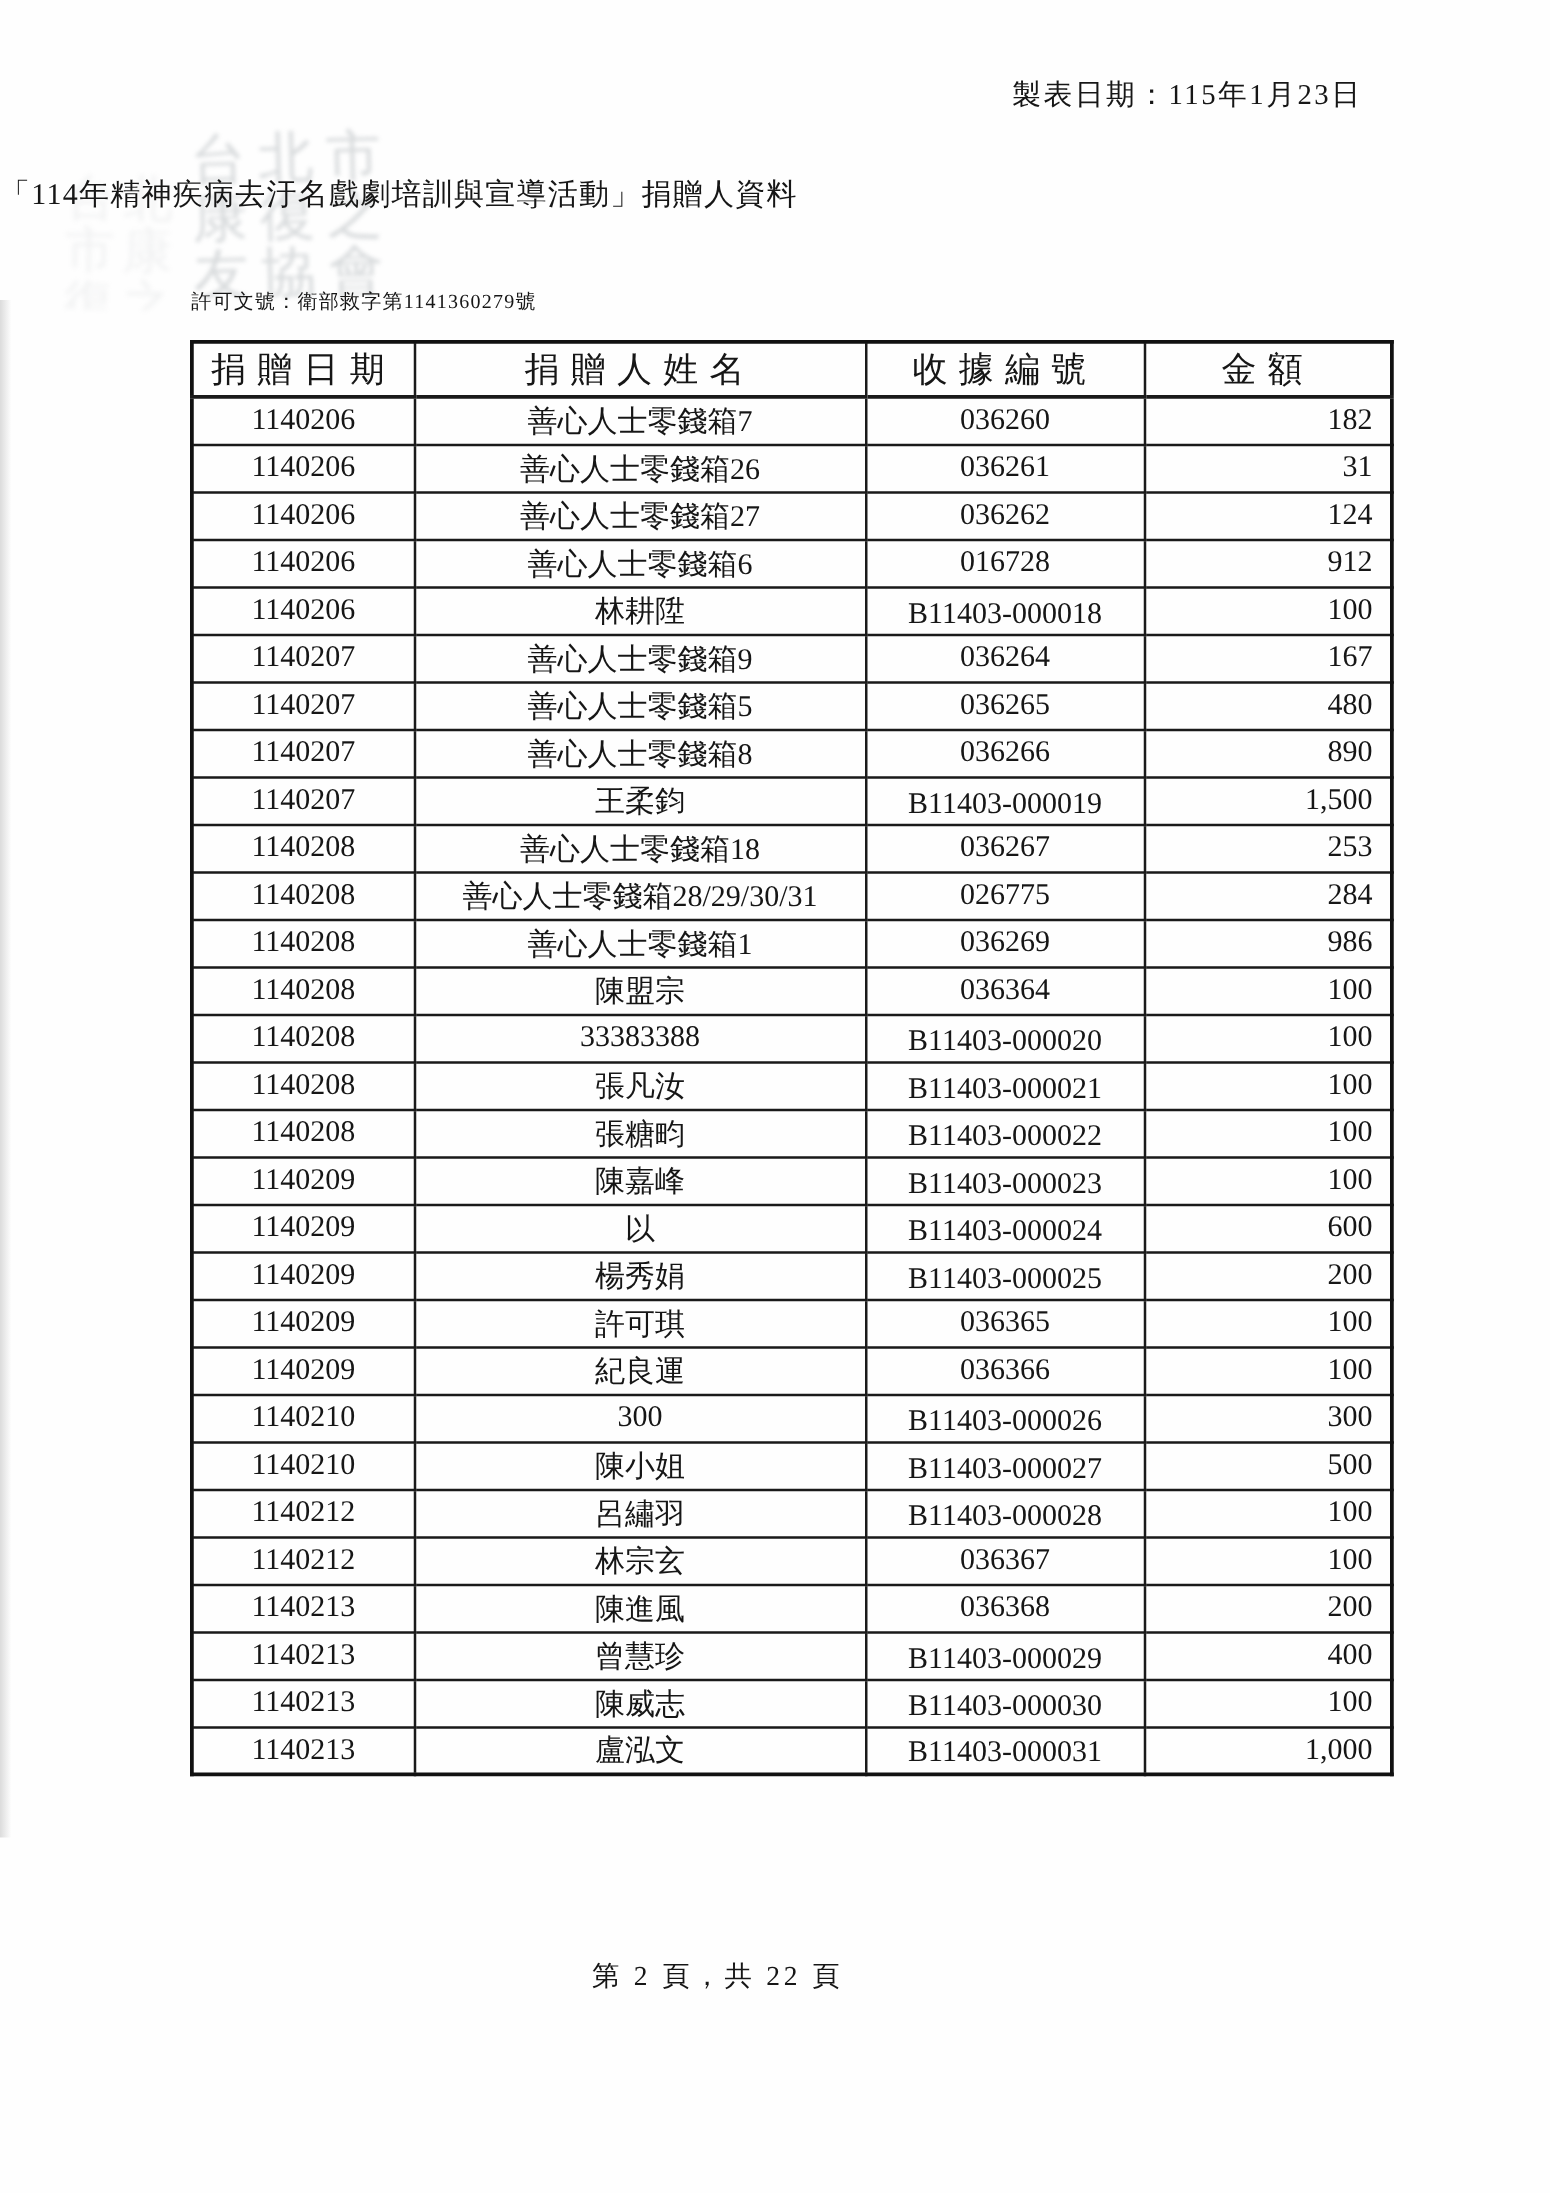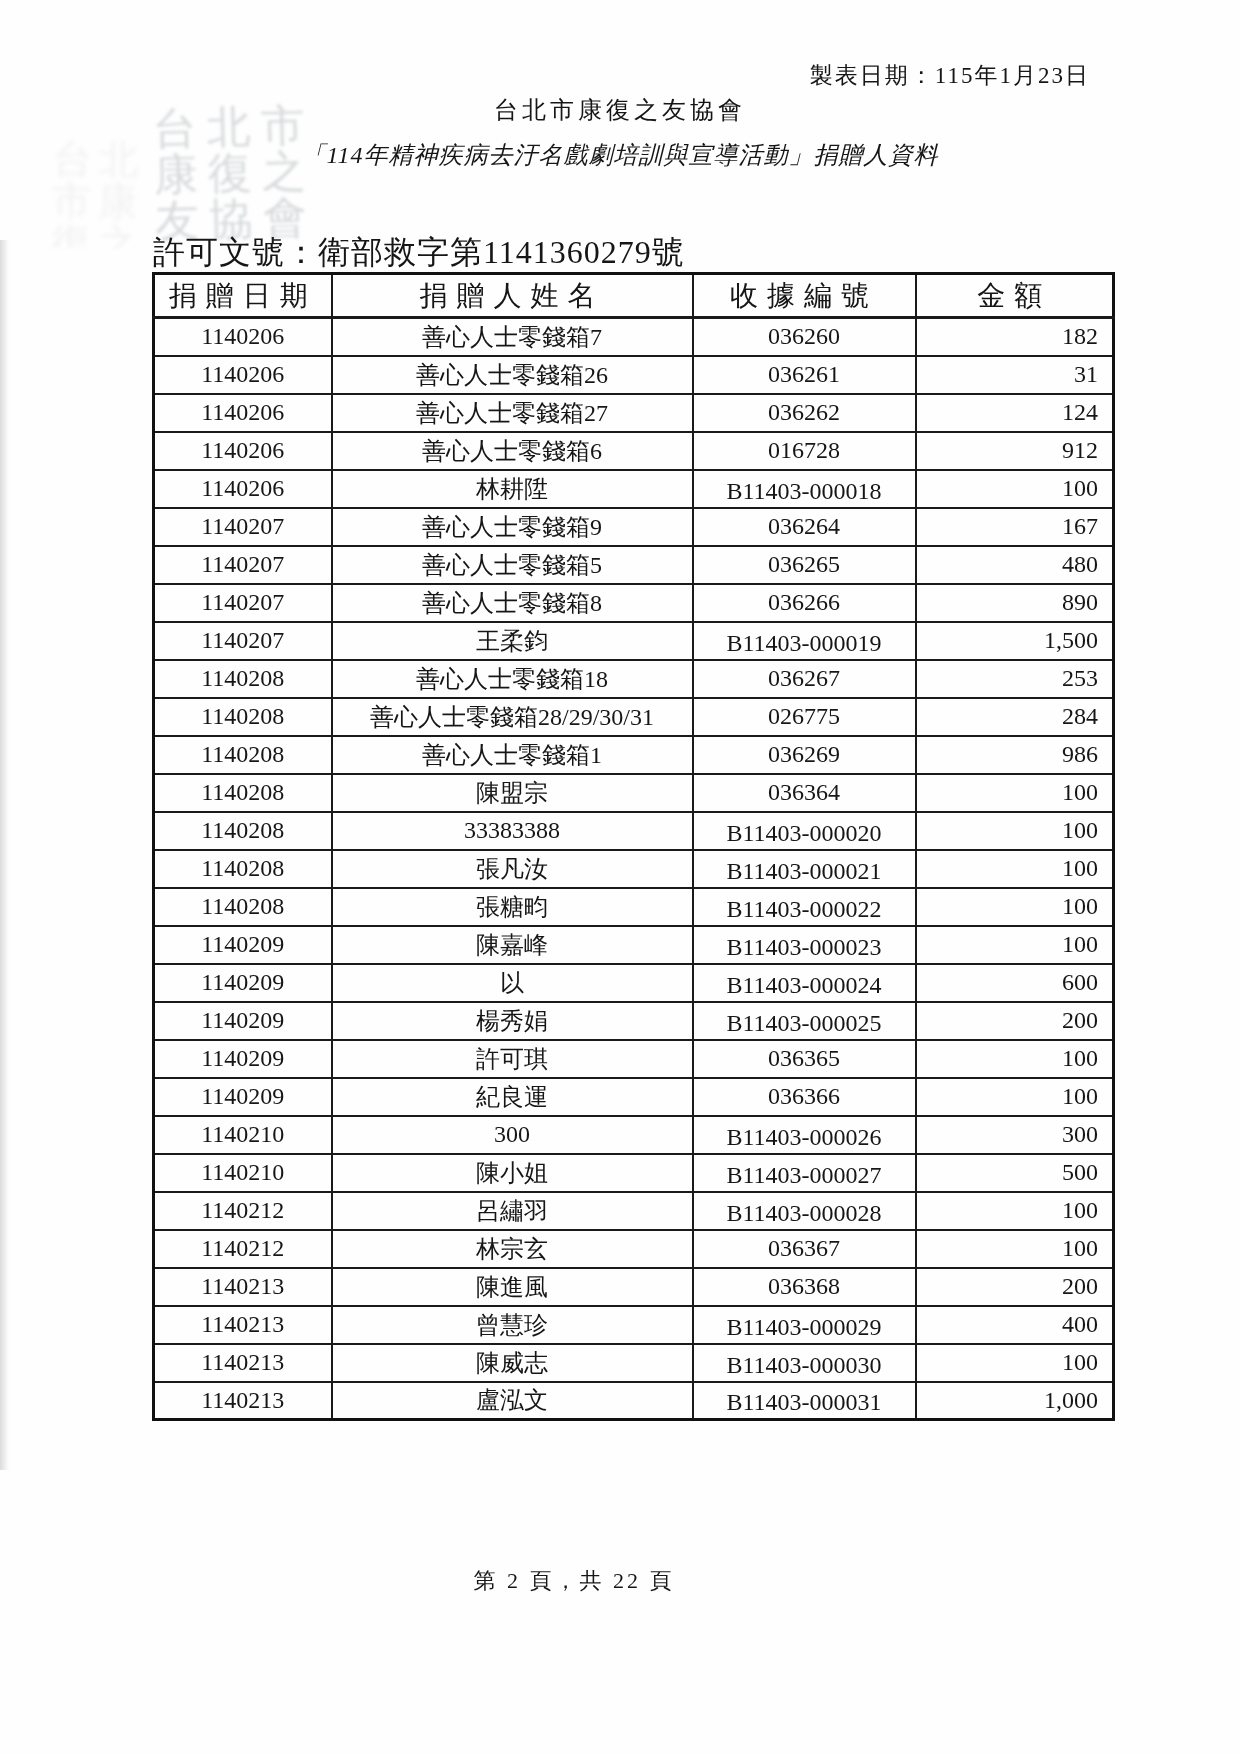--- a/index.html
+++ b/index.html
@@ -31,23 +31,23 @@
     position:absolute; left:38px; top:138px; width:120px; height:110px;
     color:#a4a9ad; opacity:.14; filter:blur(2px);
     transform:rotate(1deg);
     font-family:"DejaVu Sans",sans-serif;
     font-size:40px; line-height:1.05; letter-spacing:6px; text-align:center;
     overflow:hidden; word-break:break-all;
   }
 
   .report-date { position:absolute; top:60px; right:150px; font-size:23px; letter-spacing:2px; }
   .org-title   { position:absolute; top:94px;  left:0; width:1240px; text-align:center; font-size:24px; letter-spacing:4px; }
-  .subtitle    { position:absolute; top:139px; left:0; width:1240px; text-align:center; font-size:24px; letter-spacing:1px;font-style:italic; }
+  .subtitle    { position:absolute; top:139px; left:0; width:1240px; font-size:24px; letter-spacing:1px; }
   .info-period { position:absolute; top:185px; left:153px; font-size:24px; letter-spacing:1px; }
-  .info-permit { position:absolute; top:231px; left:153px; font-size:32px; letter-spacing:1px; }
+  .info-permit { position:absolute; top:231px; left:153px; font-size:16px; letter-spacing:1px; }
 
   table.donor-table {
     position:absolute; top:272px; left:152px; width:960px;
     border-collapse:collapse; table-layout:fixed;
     border:3px solid #111;
   }
   .donor-table th, .donor-table td { border:2px solid #1a1a1a; overflow:hidden; white-space:nowrap; }
   .donor-table th {
     height:44px; font-size:28px; font-weight:normal;
     letter-spacing:9px; text-align:center; vertical-align:middle;
@@ -71,21 +71,20 @@
 <body>
 
 <div class="page">
 
   <div class="scan-edge"></div>
 
   <div class="stamp">台北市康復之友協會</div>
   <div class="stamp-ghost">台北市康復之友協會</div>
 
   <div class="report-date">製表日期：115年1月23日</div>
-  <div class="org-title">台北市康復之友協會</div>
   <div class="subtitle">「114年精神疾病去汙名戲劇培訓與宣導活動」捐贈人資料</div>
   <div class="info-permit">許可文號：衛部救字第1141360279號</div>
 
   <table class="donor-table">
     <colgroup>
       <col class="col-w-date">
         <col class="col-w-donor">
         <col class="col-w-receipt">
         <col class="col-w-amount">
     </colgroup>

